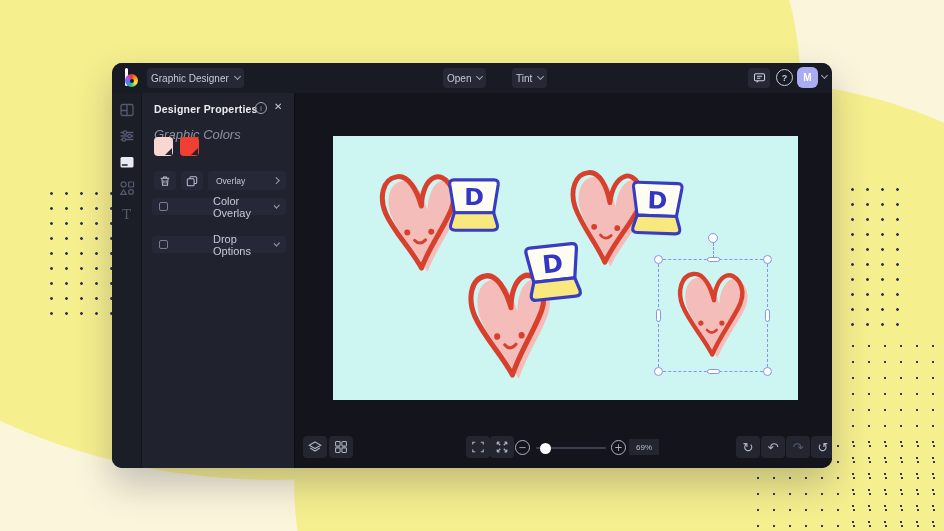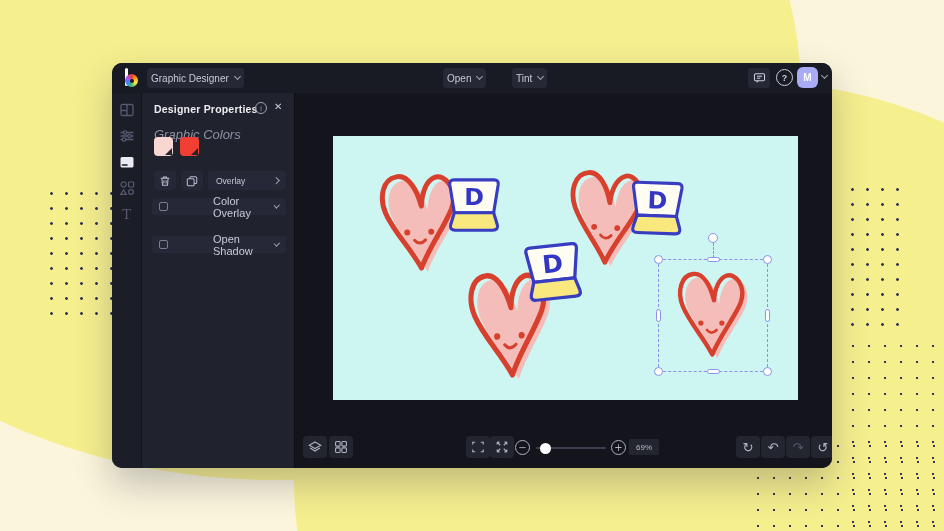--- a/index.html
+++ b/index.html
@@ -229,21 +229,21 @@
         <span class="chev-right"></span>
       </div>
 
       <div class="effect-row er0">
         <span class="cbx"></span>
         <span class="effect-label">Color Overlay</span>
         <span class="chev-down-sm"></span>
       </div>
       <div class="effect-row er2">
         <span class="cbx"></span>
-        <span class="effect-label">Open Shadow</span>
+        <span class="effect-label">Drop Options</span>
         <span class="chev-down-sm"></span>
       </div>
     </div>
 
     <div class="canvas-area">
       <div class="artboard" style="background: rgb(205, 245, 241);">
 
         <div class="gfx" style="left:38px;top:32px;width:102px;height:112px;transform:rotate(-2deg);">
           <svg class="heart-svg" viewBox="0 0 100 112">
             <path class="hfill" transform="translate(6,4)" d="M50 38 C46 22 38 6 26 8 C12 10 8 28 14 44 C22 64 38 80 48 100 C56 80 72 60 80 42 C88 22 74 6 64 10 C56 13 51 24 50 38 Z"></path>

